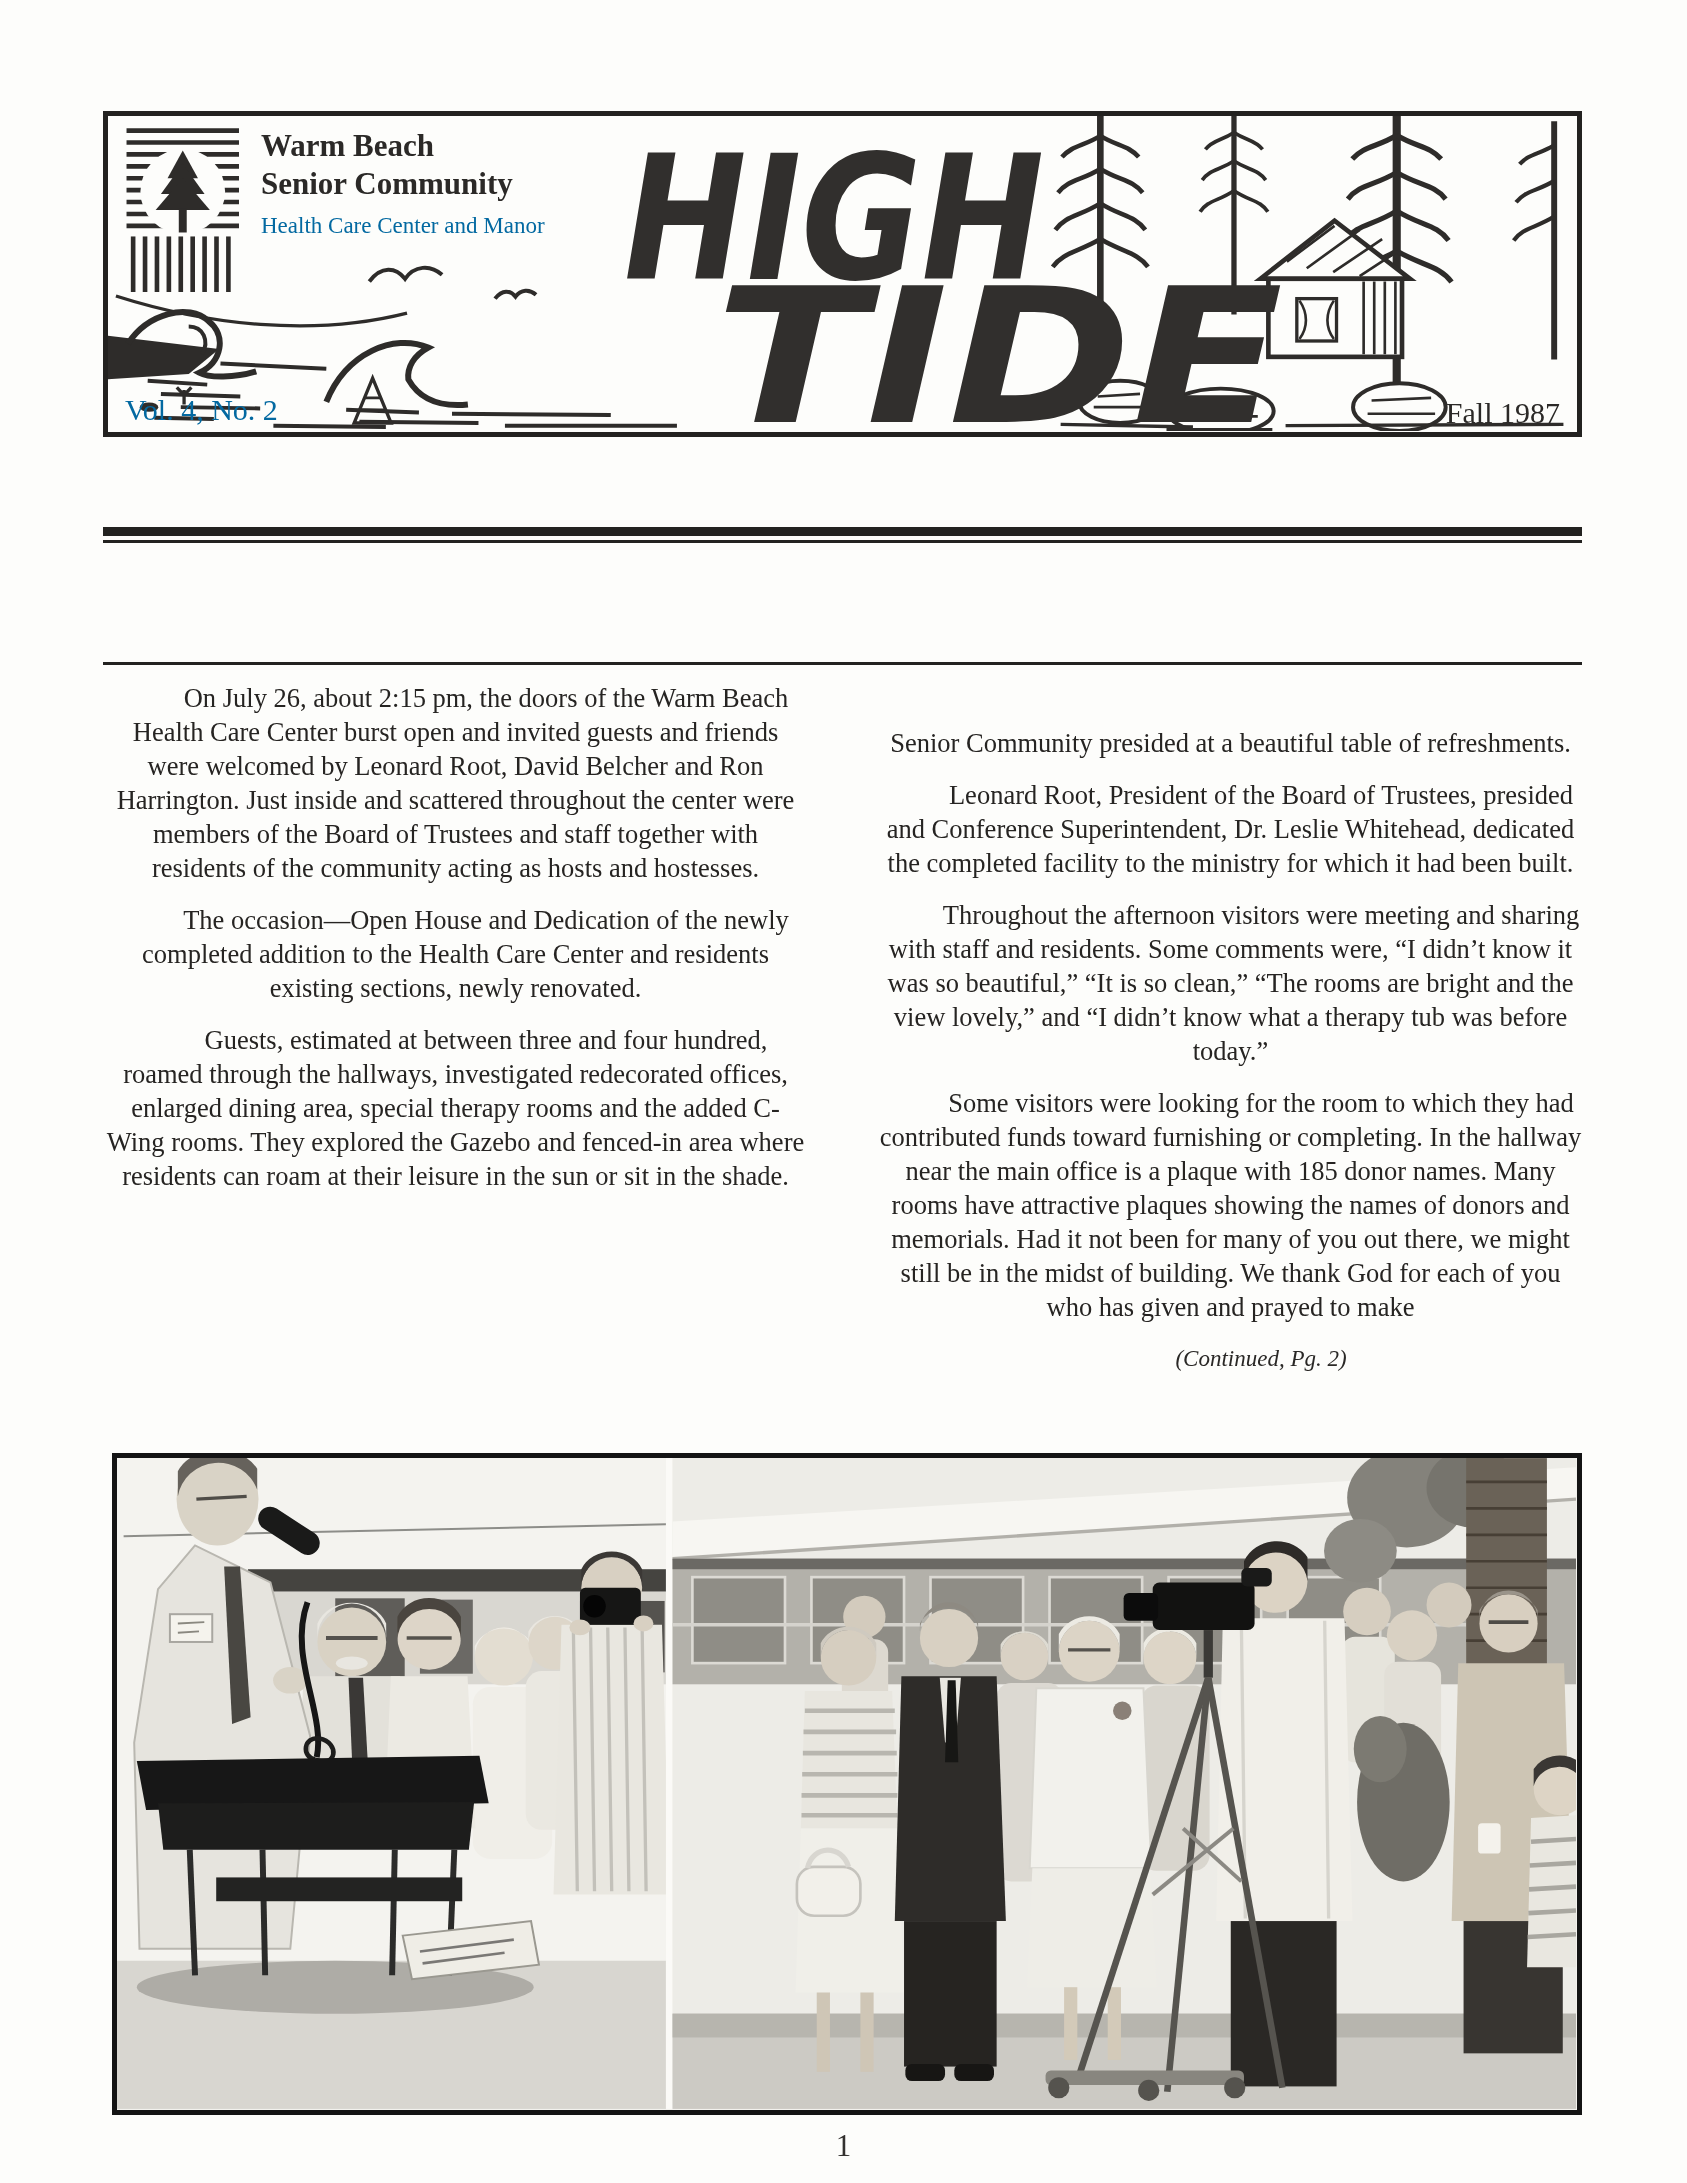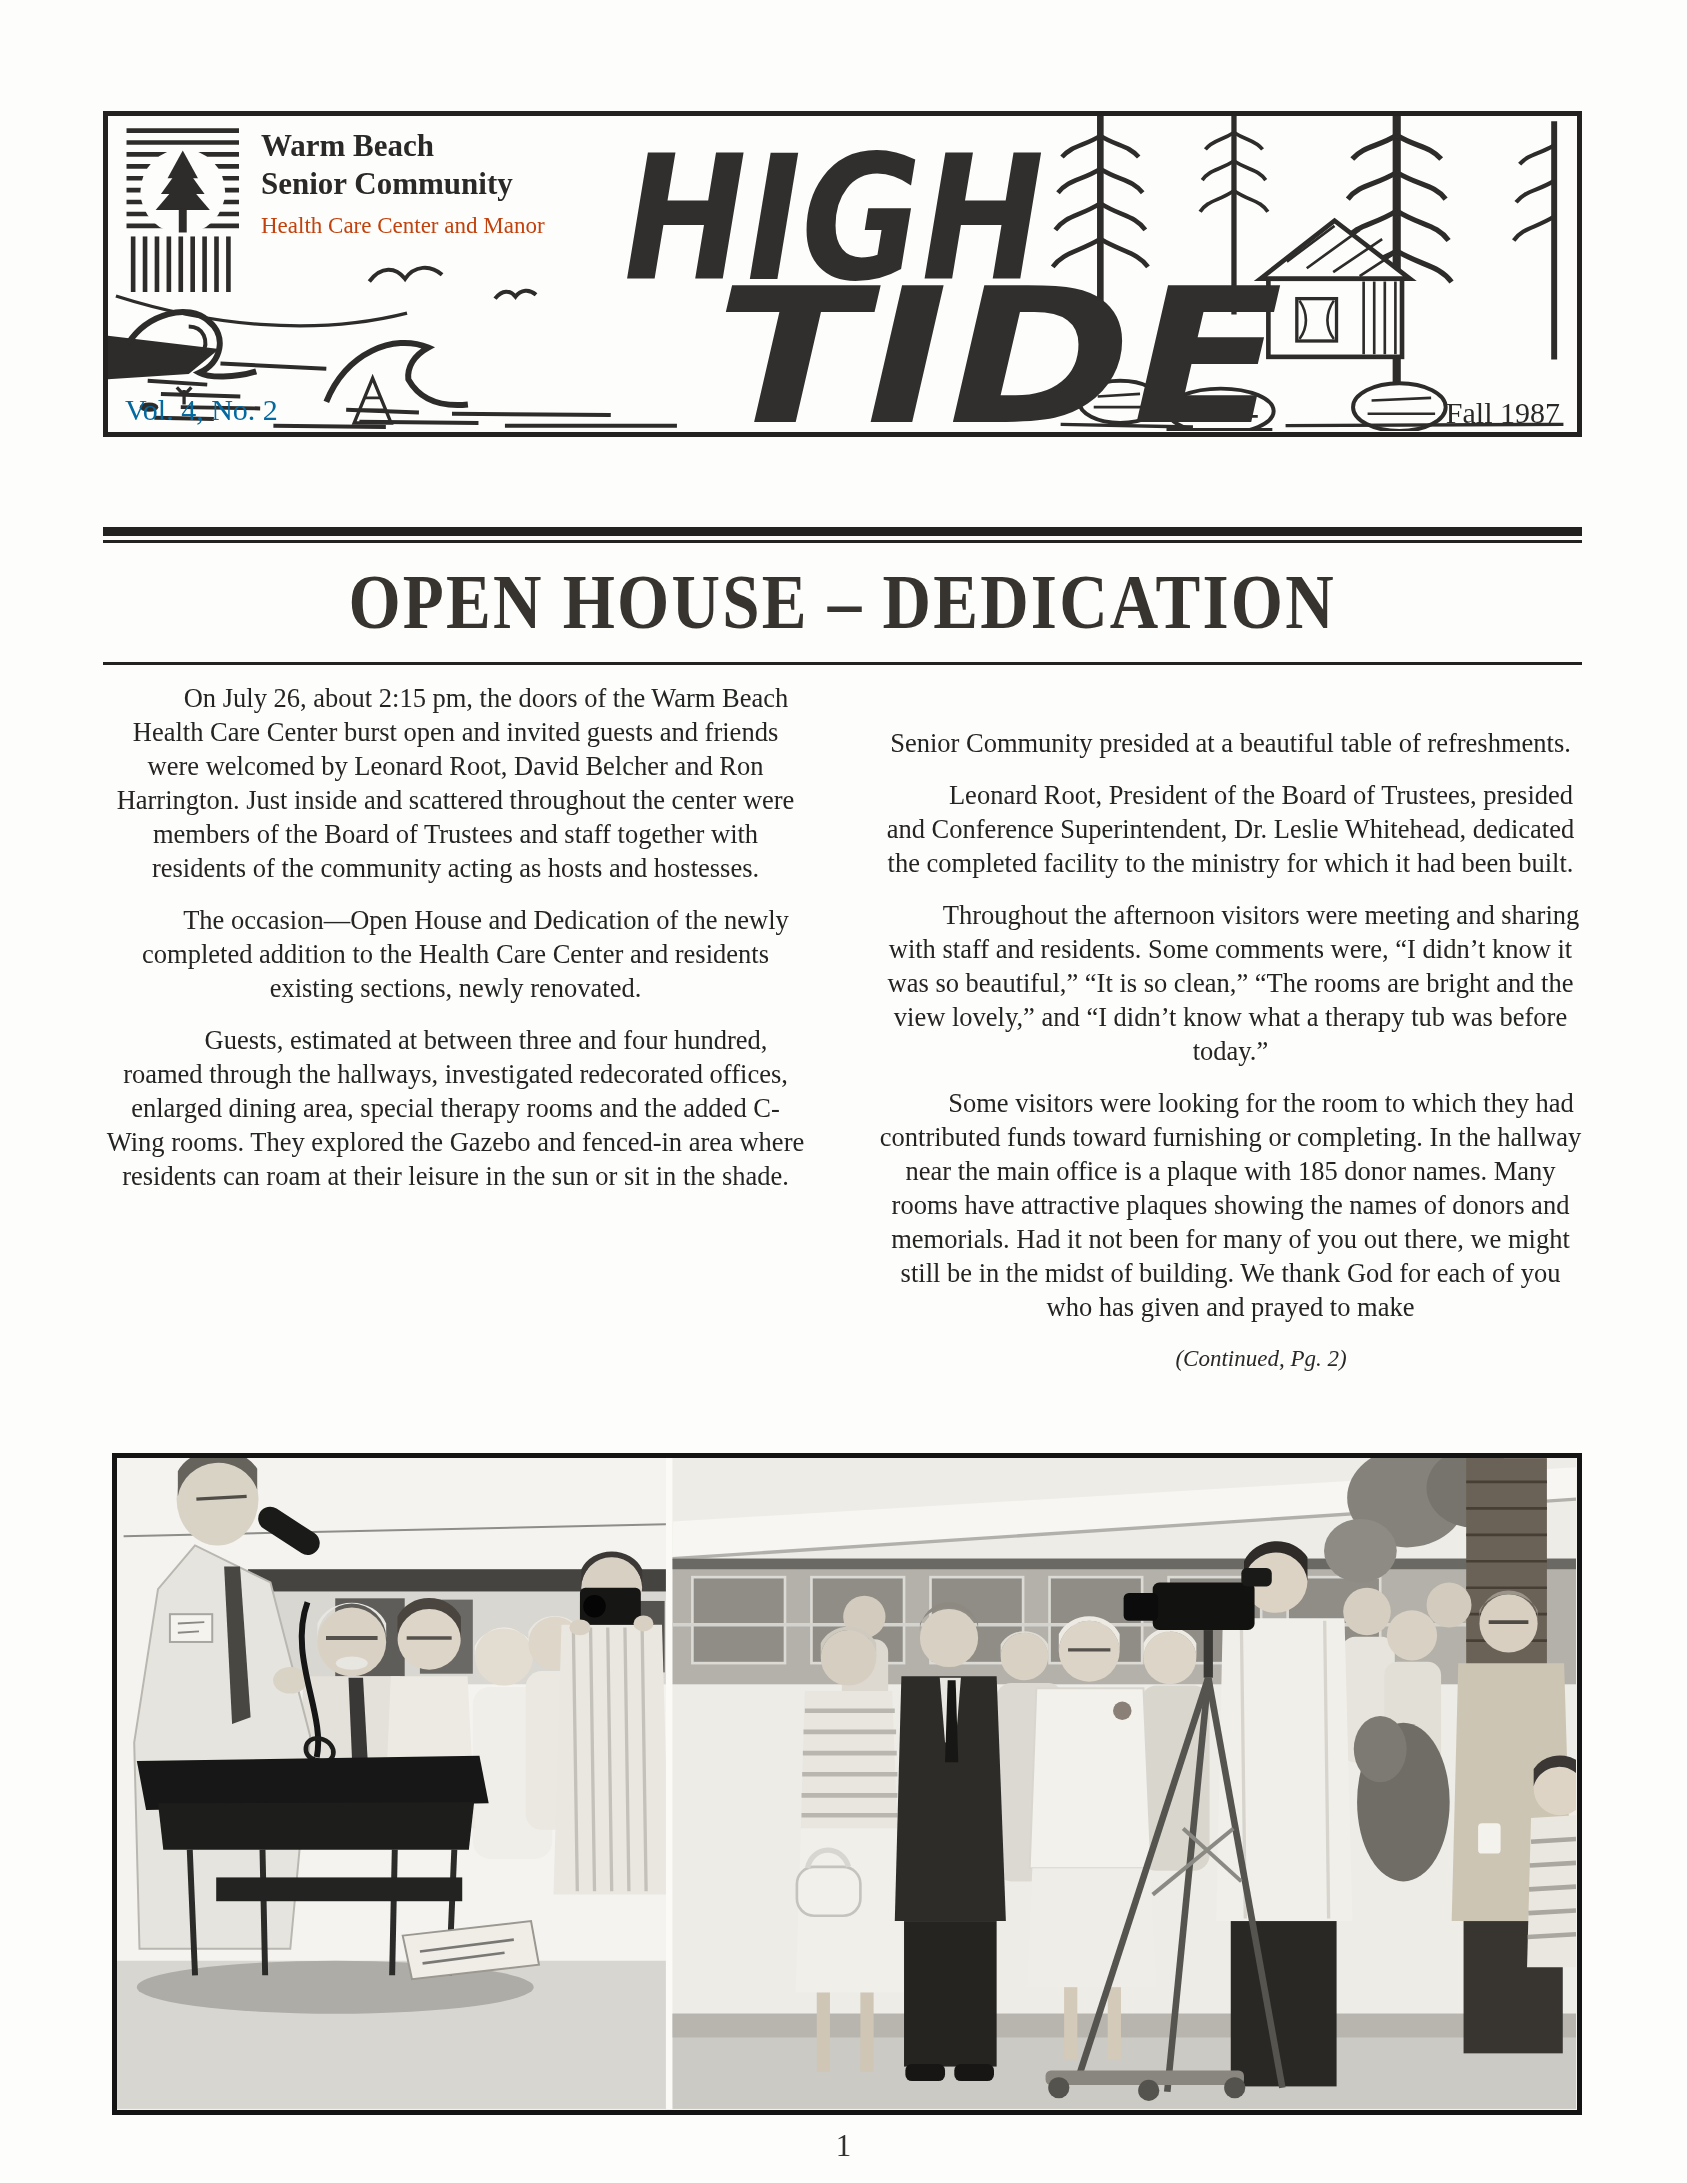--- a/index.html
+++ b/index.html
@@ -4,21 +4,21 @@
 <style>
   html,body{margin:0;padding:0;background:#e8e8e6;}
   .page{position:relative;width:1687px;height:2183px;background:#fdfdfb;
         font-family:"Liberation Serif",serif;color:#2c2a28;overflow:hidden;}
   
   .masthead{position:absolute;left:103px;top:111px;width:1479px;height:326px;
             border:5.3px solid #232220;box-sizing:border-box;background:#fdfdfb;}
   .masthead .art{position:absolute;left:0;top:0;width:1468px;height:315px;}
   .org{position:absolute;left:153px;top:10.6px;}
   .org-bold{font-weight:bold;font-size:31px;line-height:38px;color:#2b2927;}
-  .org-sub{font-size:23px;margin-top:10.6px;color:#c2410c;}
+  .org-sub{font-size:23px;margin-top:10.6px;color:#0369a1;}
   .vol{position:absolute;left:17px;bottom:5.3px;font-size:30px;color:#0369a1;}
   .date{position:absolute;right:17px;bottom:2px;font-size:30px;color:#2b2927;}
   
   .rule{position:absolute;left:103px;width:1479px;background:#232220;}
   .rule-thick{top:527px;height:8.6px;}
   .rule-thin{top:540px;height:2.6px;}
   .rule-under{top:662px;height:3.3px;}
   
   .headline{position:absolute;left:103px;top:557px;width:1479px;text-align:center;
             font-size:78px;font-weight:bold;letter-spacing:2.6px;color:#37342f;
@@ -151,21 +151,20 @@
       <div class="org-bold">Warm Beach</div>
       <div class="org-bold">Senior Community</div>
       <div class="org-sub">Health Care Center and Manor</div>
     </div>
     <div class="vol">Vol. 4, No. 2</div>
     <div class="date">Fall 1987</div>
   </header>
 
   <div class="rule rule-thick"></div>
   <div class="rule rule-thin"></div>
-  <h1 class="headline"><span>OPEN HOUSE – DEDICATION</span></h1>
   <div class="rule rule-under"></div>
 
   <section class="col col-left">
     <p>On July 26, about 2:15 pm, the doors of the Warm Beach Health Care Center burst open and invited guests and friends were welcomed by Leonard Root, David Belcher and Ron Harrington. Just inside and scattered throughout the center were members of the Board of Trustees and staff together with residents of the community acting as hosts and hostesses.</p>
     <p>The occasion—Open House and Dedication of the newly completed addition to the Health Care Center and residents existing sections, newly renovated.</p>
     <p>Guests, estimated at between three and four hundred, roamed through the hallways, investigated redecorated offices, enlarged dining area, special therapy rooms and the added C-Wing rooms. They explored the Gazebo and fenced-in area where residents can roam at their leisure in the sun or sit in the shade.</p>
   </section>
   <section class="col col-right">
     <p class="no-indent">Senior Community presided at a beautiful table of refreshments.</p>
     <p>Leonard Root, President of the Board of Trustees, presided and Conference Superintendent, Dr. Leslie Whitehead, dedicated the completed facility to the ministry for which it had been built.</p>

